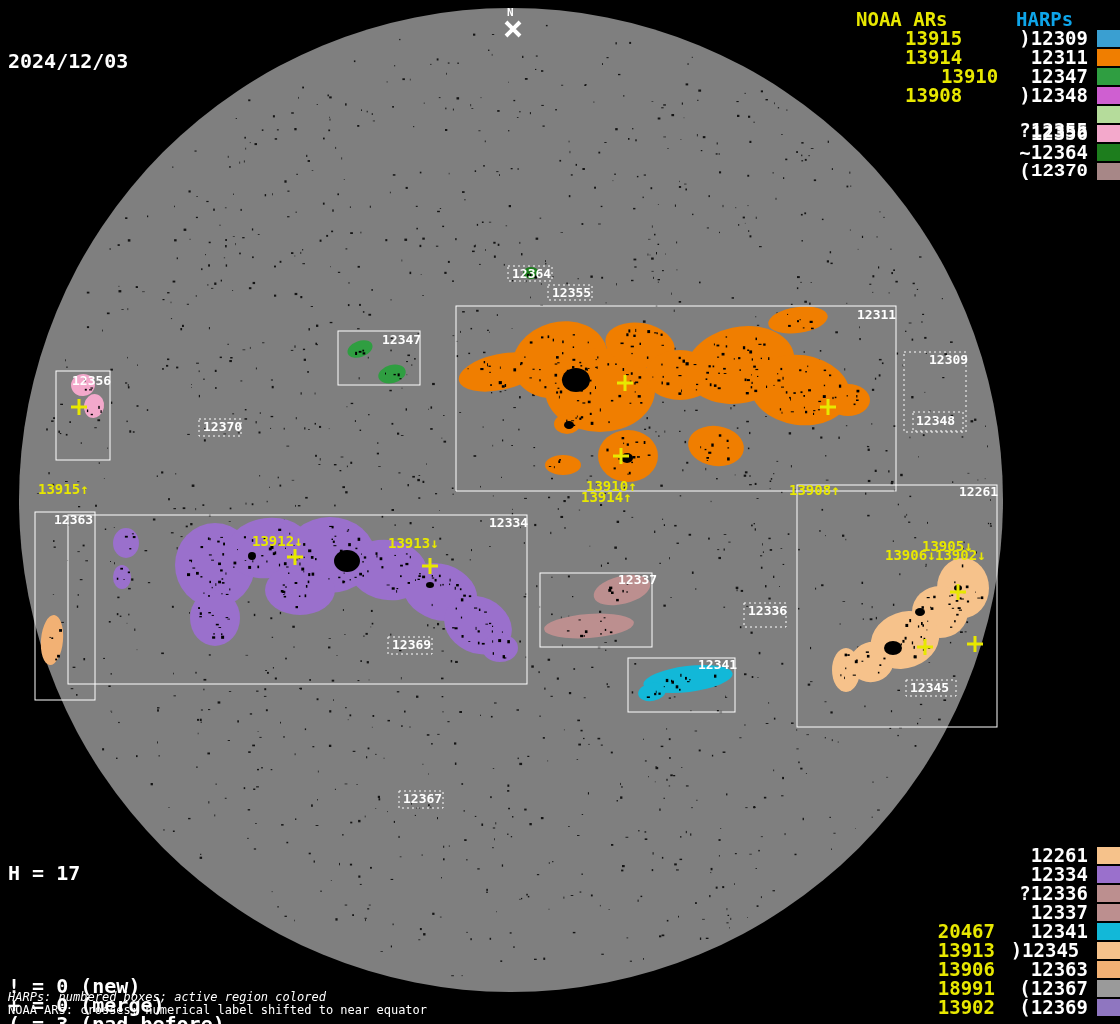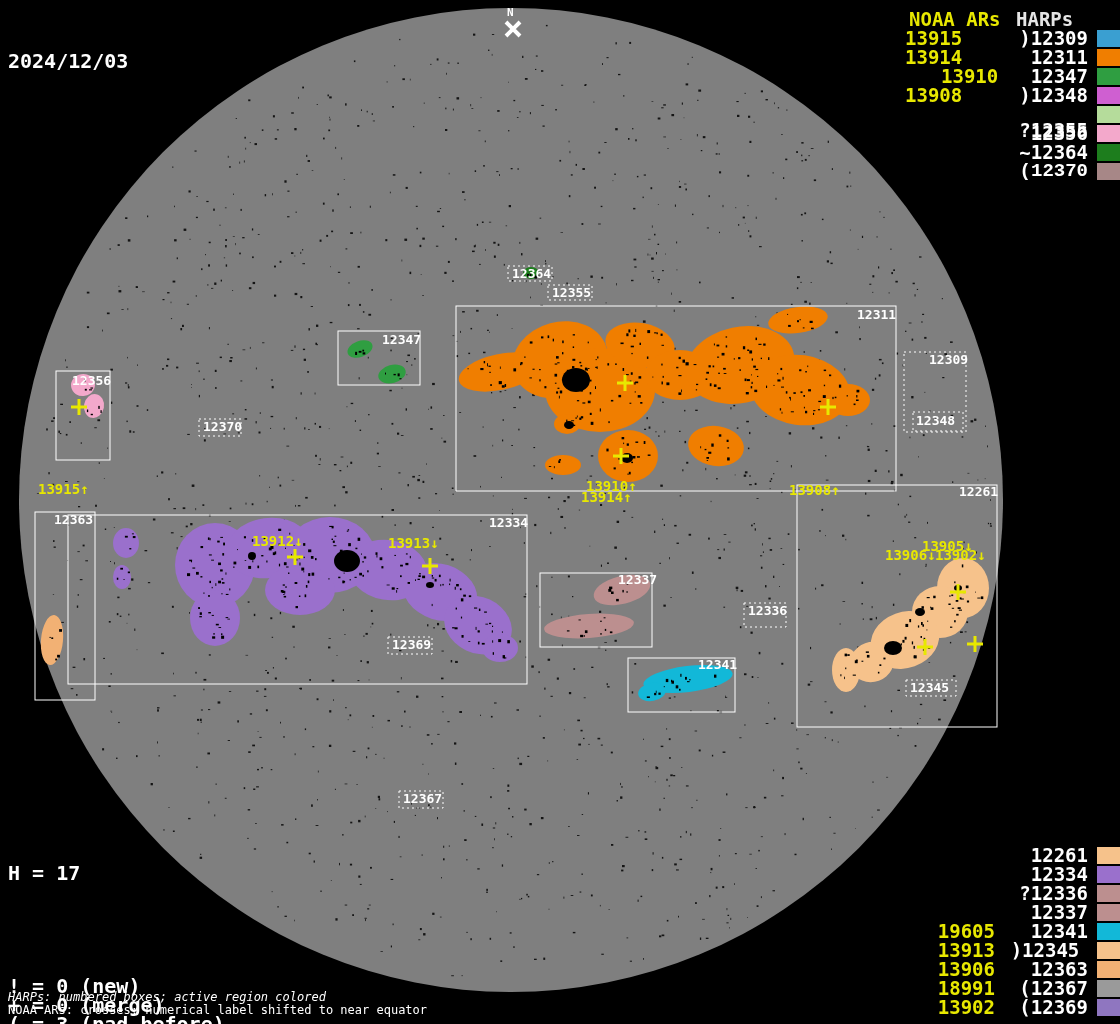--- a/index.html
+++ b/index.html
@@ -4,22 +4,22 @@
 <style>
   * { margin:0; padding:0; box-sizing:border-box; }
   html,body { background:#000; }
   .stage {
     position:relative; width:1120px; height:1024px; background:#000;
     overflow:hidden; font-family:"DejaVu Sans Mono", monospace; font-weight:bold;
   }
   svg.scene { position:absolute; left:0; top:0; }
   .hdr { position:absolute; left:8px; top:6px; color:#fff; font-size:20px; line-height:22px; white-space:pre; }
   .lt-hdr { position:absolute; top:10px; font-size:19px; line-height:19px; }
-  .lt-hdr.noaa  { left:909px; color:#e8e800; }
-  .lt-hdr.harps { left:1016px; color:#e5e5e5; }
+  .lt-hdr.noaa  { left:856px; color:#e8e800; }
+  .lt-hdr.harps { left:1016px; color:#0ea5e9; }
   .cell { position:absolute; font-size:19px; line-height:19px; white-space:pre; }
   .cell.noaa { left:905px; width:90px; color:#e8e800; }
   .cell.harp { left:1002px; width:86px; color:#fff; text-align:right; }
   #legend-bottom .cell.noaa { text-align:right; }
   .swatch { position:absolute; left:1097px; width:23px; height:17px; }
   .stats { position:absolute; left:8px; top:826px; color:#fff; font-size:20px; line-height:19px; white-space:pre; }
   .stats .gap { height:18px; }
   .fn { position:absolute; left:8px; color:#fff; font-size:12px; font-weight:normal; white-space:pre; }
   .fn1 { top:990px;font-style:italic; }
   .fn2 { top:1003px;text-align:center; }
@@ -2223,21 +2223,21 @@
     </div>
   <div id="legend-bottom">
       <div class="cell harp" style="top: 846px;">12261</div>
       <div class="swatch" style="top: 847px; background: rgb(246, 194, 139);"></div>
       <div class="cell harp" style="top: 865px;">12334</div>
       <div class="swatch" style="top: 866px; background: rgb(154, 112, 204);"></div>
       <div class="cell harp" style="top: 884px;">?12336</div>
       <div class="swatch" style="top: 885px; background: rgb(188, 143, 143);"></div>
       <div class="cell harp" style="top: 903px;">12337</div>
       <div class="swatch" style="top: 904px; background: rgb(188, 143, 143);"></div>
-      <div class="cell noaa" style="top: 922px;">19605</div>
+      <div class="cell noaa" style="top: 922px;">20467</div>
       <div class="cell harp" style="top: 922px;">12341</div>
       <div class="swatch" style="top: 923px; background: rgb(18, 184, 216);"></div>
       <div class="cell noaa" style="top: 941px;">13913</div>
       <div class="cell harp" style="top: 941px; text-align: center;">)12345</div>
       <div class="swatch" style="top: 942px; background: rgb(246, 194, 139);"></div>
       <div class="cell noaa" style="top: 960px;">13906</div>
       <div class="cell harp" style="top: 960px;">12363</div>
       <div class="swatch" style="top: 961px; background: rgb(242, 177, 116);"></div>
       <div class="cell noaa" style="top: 979px;">18991</div>
       <div class="cell harp" style="top: 979px;">(12367</div>

